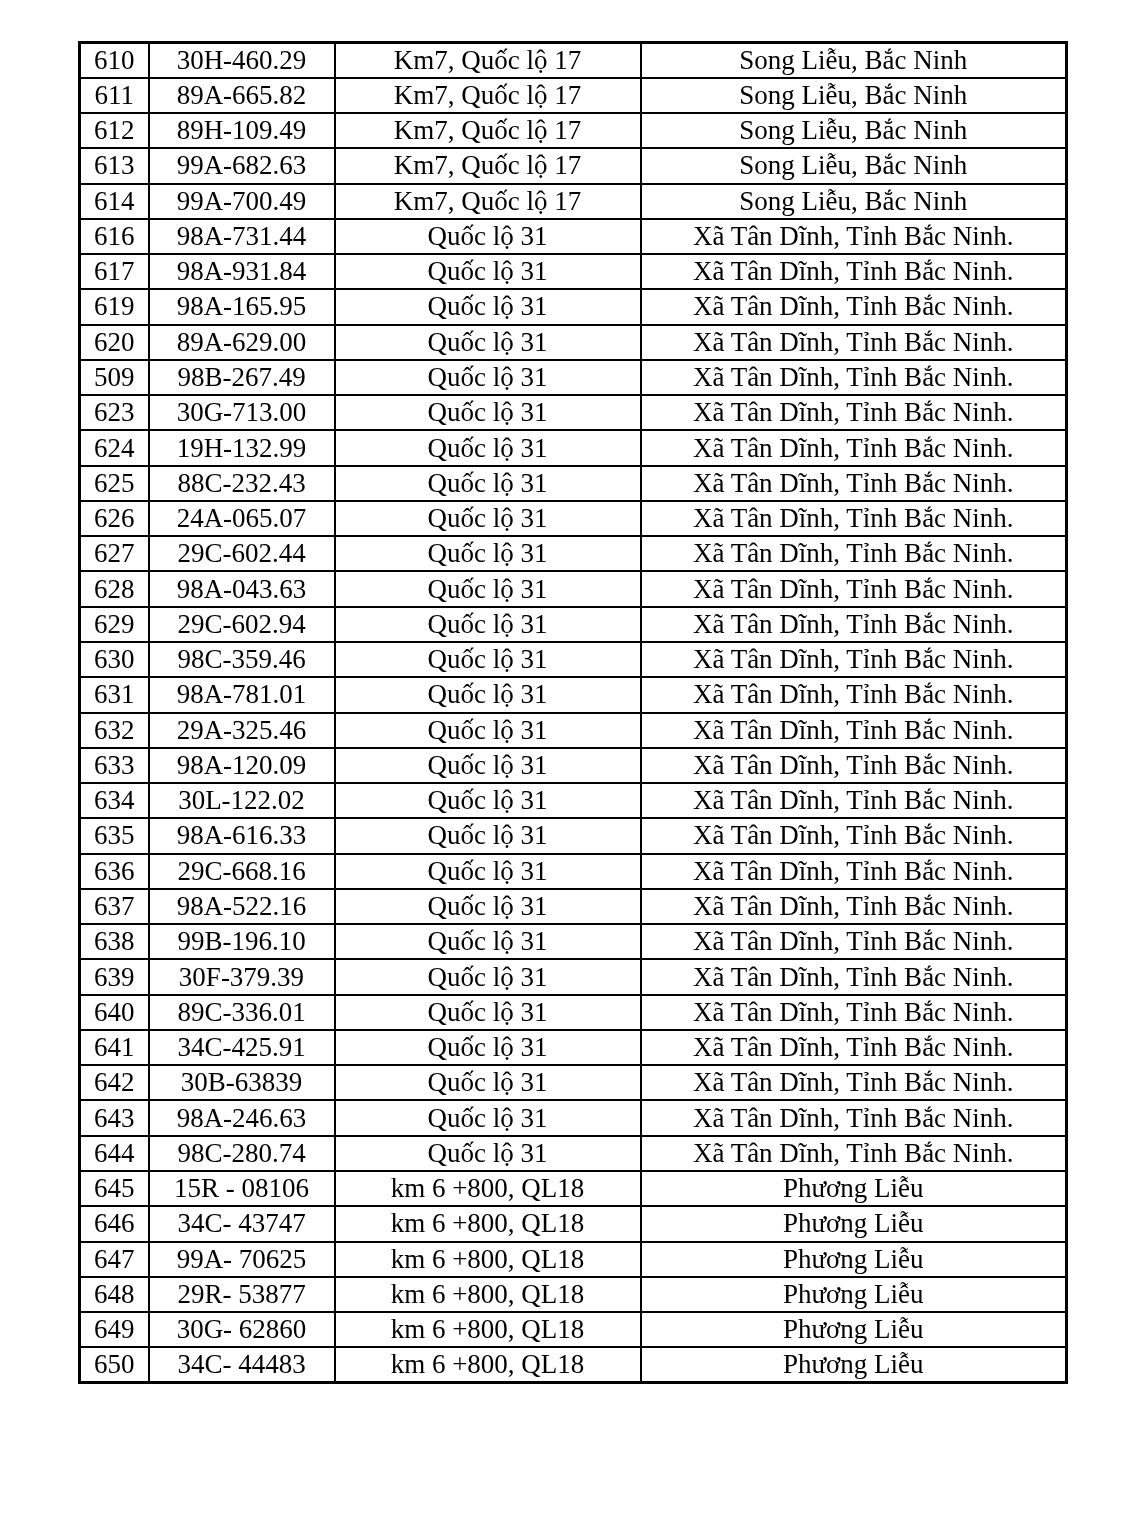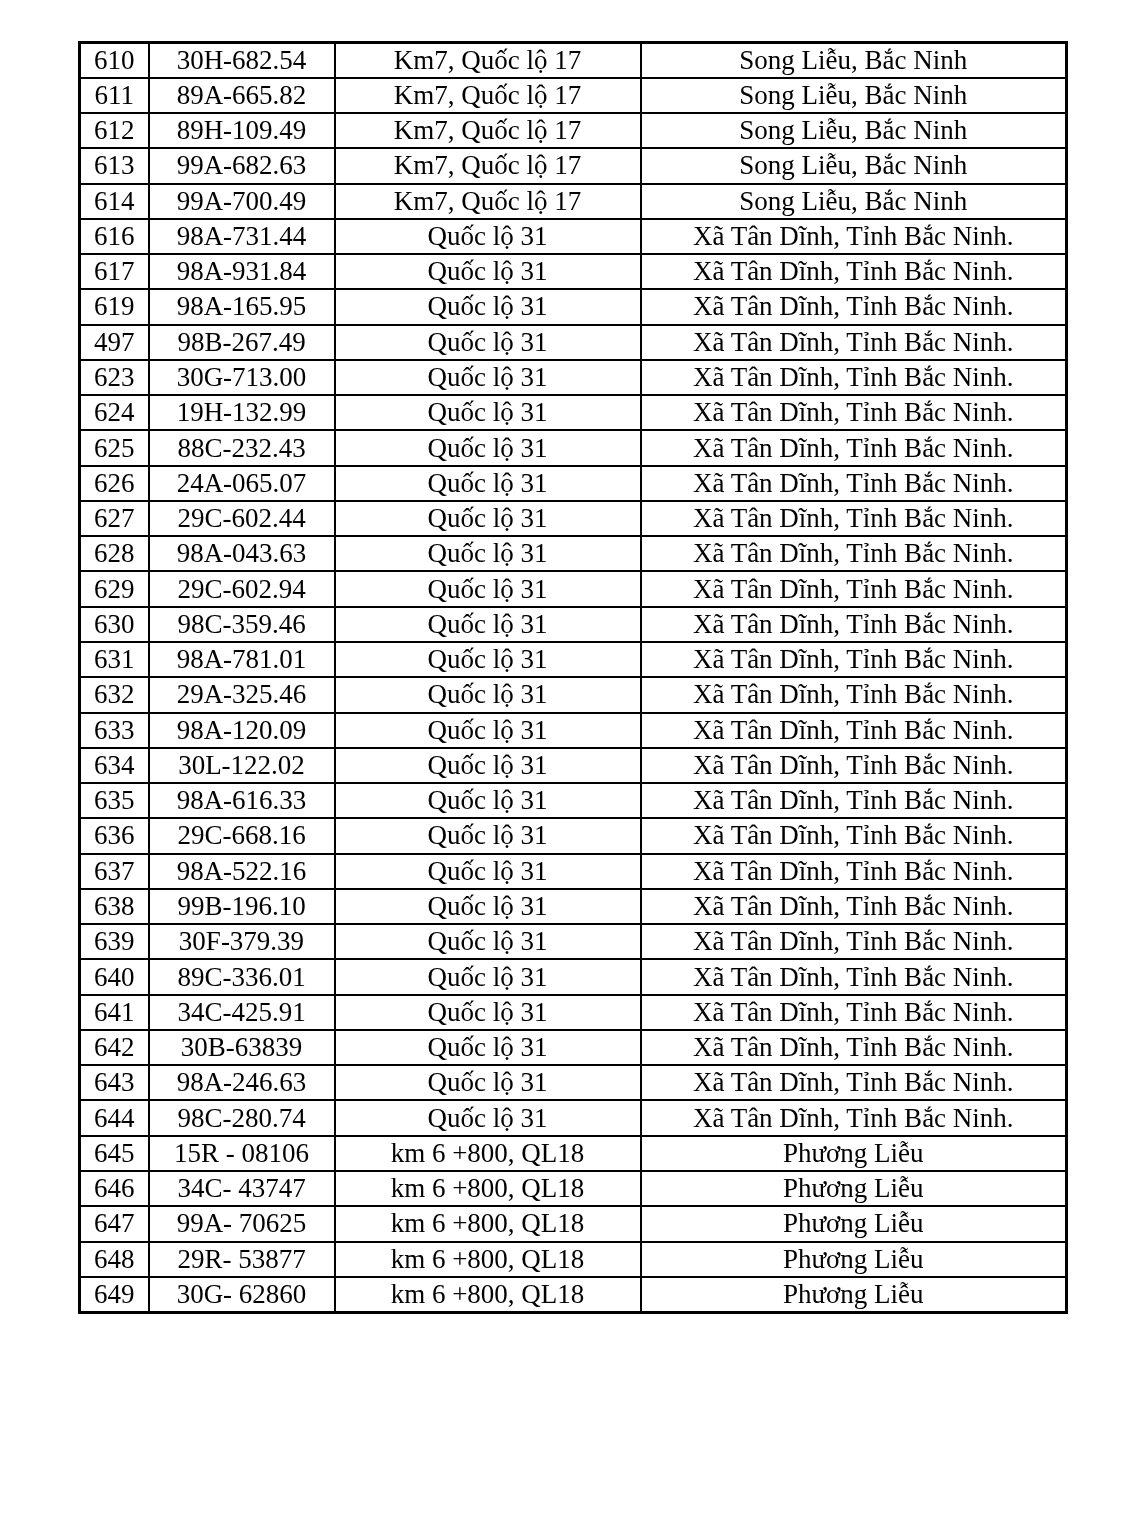--- a/index.html
+++ b/index.html
@@ -53,21 +53,21 @@
     <colgroup>
       <col class="c-no">
       <col class="c-plate">
       <col class="c-loc">
       <col class="c-place">
     </colgroup>
     <tbody>
 
     <tr>
           <td>610</td>
-          <td>30H-682.54</td>
+          <td>30H-460.29</td>
           <td>Km7, Quốc lộ 17</td>
           <td>Song Liễu, Bắc Ninh</td>
         </tr>
         <tr>
           <td>611</td>
           <td>89A-665.82</td>
           <td>Km7, Quốc lộ 17</td>
           <td>Song Liễu, Bắc Ninh</td>
         </tr>
         <tr>
@@ -100,21 +100,27 @@
           <td>Quốc lộ 31</td>
           <td>Xã Tân Dĩnh, Tỉnh Bắc Ninh.</td>
         </tr>
         <tr>
           <td>619</td>
           <td>98A-165.95</td>
           <td>Quốc lộ 31</td>
           <td>Xã Tân Dĩnh, Tỉnh Bắc Ninh.</td>
         </tr>
         <tr>
-          <td>497</td>
+          <td>620</td>
+          <td>89A-629.00</td>
+          <td>Quốc lộ 31</td>
+          <td>Xã Tân Dĩnh, Tỉnh Bắc Ninh.</td>
+        </tr>
+        <tr>
+          <td>509</td>
           <td>98B-267.49</td>
           <td>Quốc lộ 31</td>
           <td>Xã Tân Dĩnh, Tỉnh Bắc Ninh.</td>
         </tr>
         <tr>
           <td>623</td>
           <td>30G-713.00</td>
           <td>Quốc lộ 31</td>
           <td>Xã Tân Dĩnh, Tỉnh Bắc Ninh.</td>
         </tr>
@@ -264,18 +270,24 @@
         </tr>
         <tr>
           <td>648</td>
           <td>29R- 53877</td>
           <td>km 6 +800, QL18</td>
           <td>Phương Liễu</td>
         </tr>
         <tr>
           <td>649</td>
           <td>30G- 62860</td>
+          <td>km 6 +800, QL18</td>
+          <td>Phương Liễu</td>
+        </tr>
+        <tr>
+          <td>650</td>
+          <td>34C- 44483</td>
           <td>km 6 +800, QL18</td>
           <td>Phương Liễu</td>
         </tr>
       </tbody>
   </table>
 </div>
 
 </body></html>

